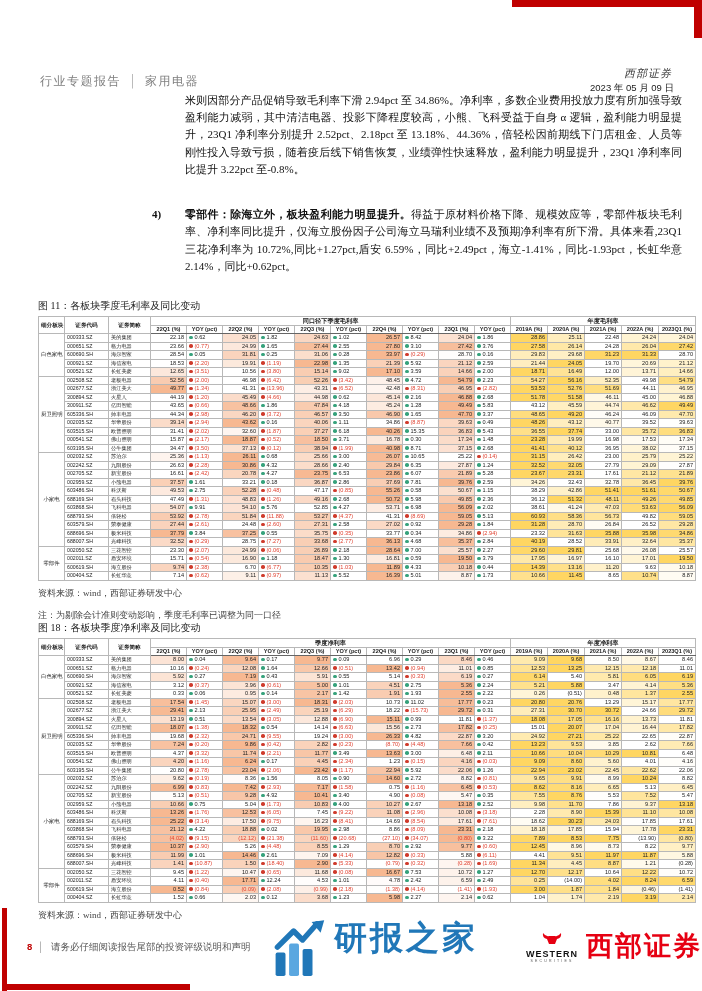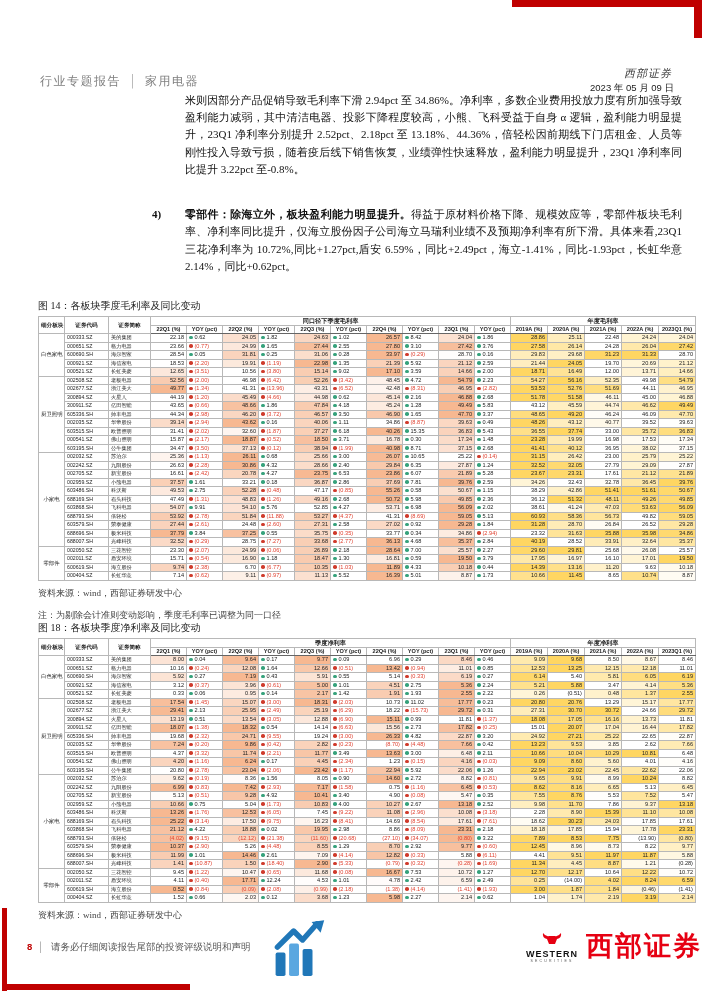--- a/index.html
+++ b/index.html
@@ -78,21 +78,21 @@
   <div class="hdr-date">2023 年 05 月 09 日</div>
 
   <div class="para1">米则因部分产品促销导致毛利率下滑 2.94pct 至 34.86%。净利率，多数企业费用投放力度有所加强导致盈利能力减弱，其中清洁电器、投影下降程度较高，小熊、飞科受益于自身 α 逻辑，盈利能力明显提升，23Q1 净利率分别提升 2.52pct、2.18pct 至 13.18%、44.36%，倍轻松因前期线下门店租金、人员等刚性投入导致亏损，随着疫后线下销售恢复，业绩弹性快速释放，盈利能力明显提升，23Q1 净利率同比提升 3.22pct 至-0.8%。</div>
 
   <div class="para2">
     <span class="p2-marker">4)</span>
     <div class="p2-body"><b>零部件：除海立外，板块盈利能力明显提升。</b><span>得益于原材料价格下降、规模效应等，零部件板块毛利率、净利率同比提升，仅海立股份因子公司海立马瑞利业绩不及预期净利率有所下滑。具体来看,23Q1 三花净利率为 10.72%,同比+1.27pct,盾安 6.59%，同比+2.49pct，海立-1.41%，同比-1.93pct，长虹华意 2.14%，同比+0.62pct。</span></div>
   </div>
 
   <div class="fig" id="fig11">
-    <div class="fig-title">图 14：各板块季度毛利率及同比变动</div>
+    <div class="fig-title">图 11：各板块季度毛利率及同比变动</div>
     <table class="data" id="table1">
         <colgroup>
           <col style="width: 26px;">
           <col style="width: 44px;">
           <col style="width: 42px;">
           <col style="width: 36px;">
           <col style="width: 36px;">
           <col style="width: 36px;">
           <col style="width: 36px;">
           <col style="width: 36px;">
@@ -1311,20 +1311,21 @@
 
   <div class="yb-logo">
     <svg width="54" height="58" viewBox="0 0 60 64">
       <rect x="4" y="36" width="11" height="26" rx="2" fill="#2077b8"></rect>
       <rect x="19" y="26" width="11" height="36" rx="2" fill="#5aa7e0"></rect>
       <rect x="34" y="32" width="11" height="30" rx="2" fill="#2077b8"></rect>
       <polyline points="6,30 24,12 34,22 50,4" fill="none" stroke="#2077b8" stroke-width="6" stroke-linecap="round" stroke-linejoin="round"></polyline>
       <polygon points="44,2 58,0 54,14" fill="#2077b8"></polygon>
     </svg>
     <div class="yb-text">
+      <div class="yb-cn">研报之家</div>
     </div>
   </div>
 
   <div class="west-logo">
     <svg width="22" height="14" viewBox="0 0 22 14">
       <path d="M2,1 Q1,6 6,7 L8,12 L14,12 L16,7 Q21,6 20,1 Q17,5 14,4 L8,4 Q5,5 2,1 Z" fill="#e60012"></path>
     </svg>
     <div class="west-en">WESTERN</div>
     <div class="west-sub">SECURITIES</div>
   </div>

